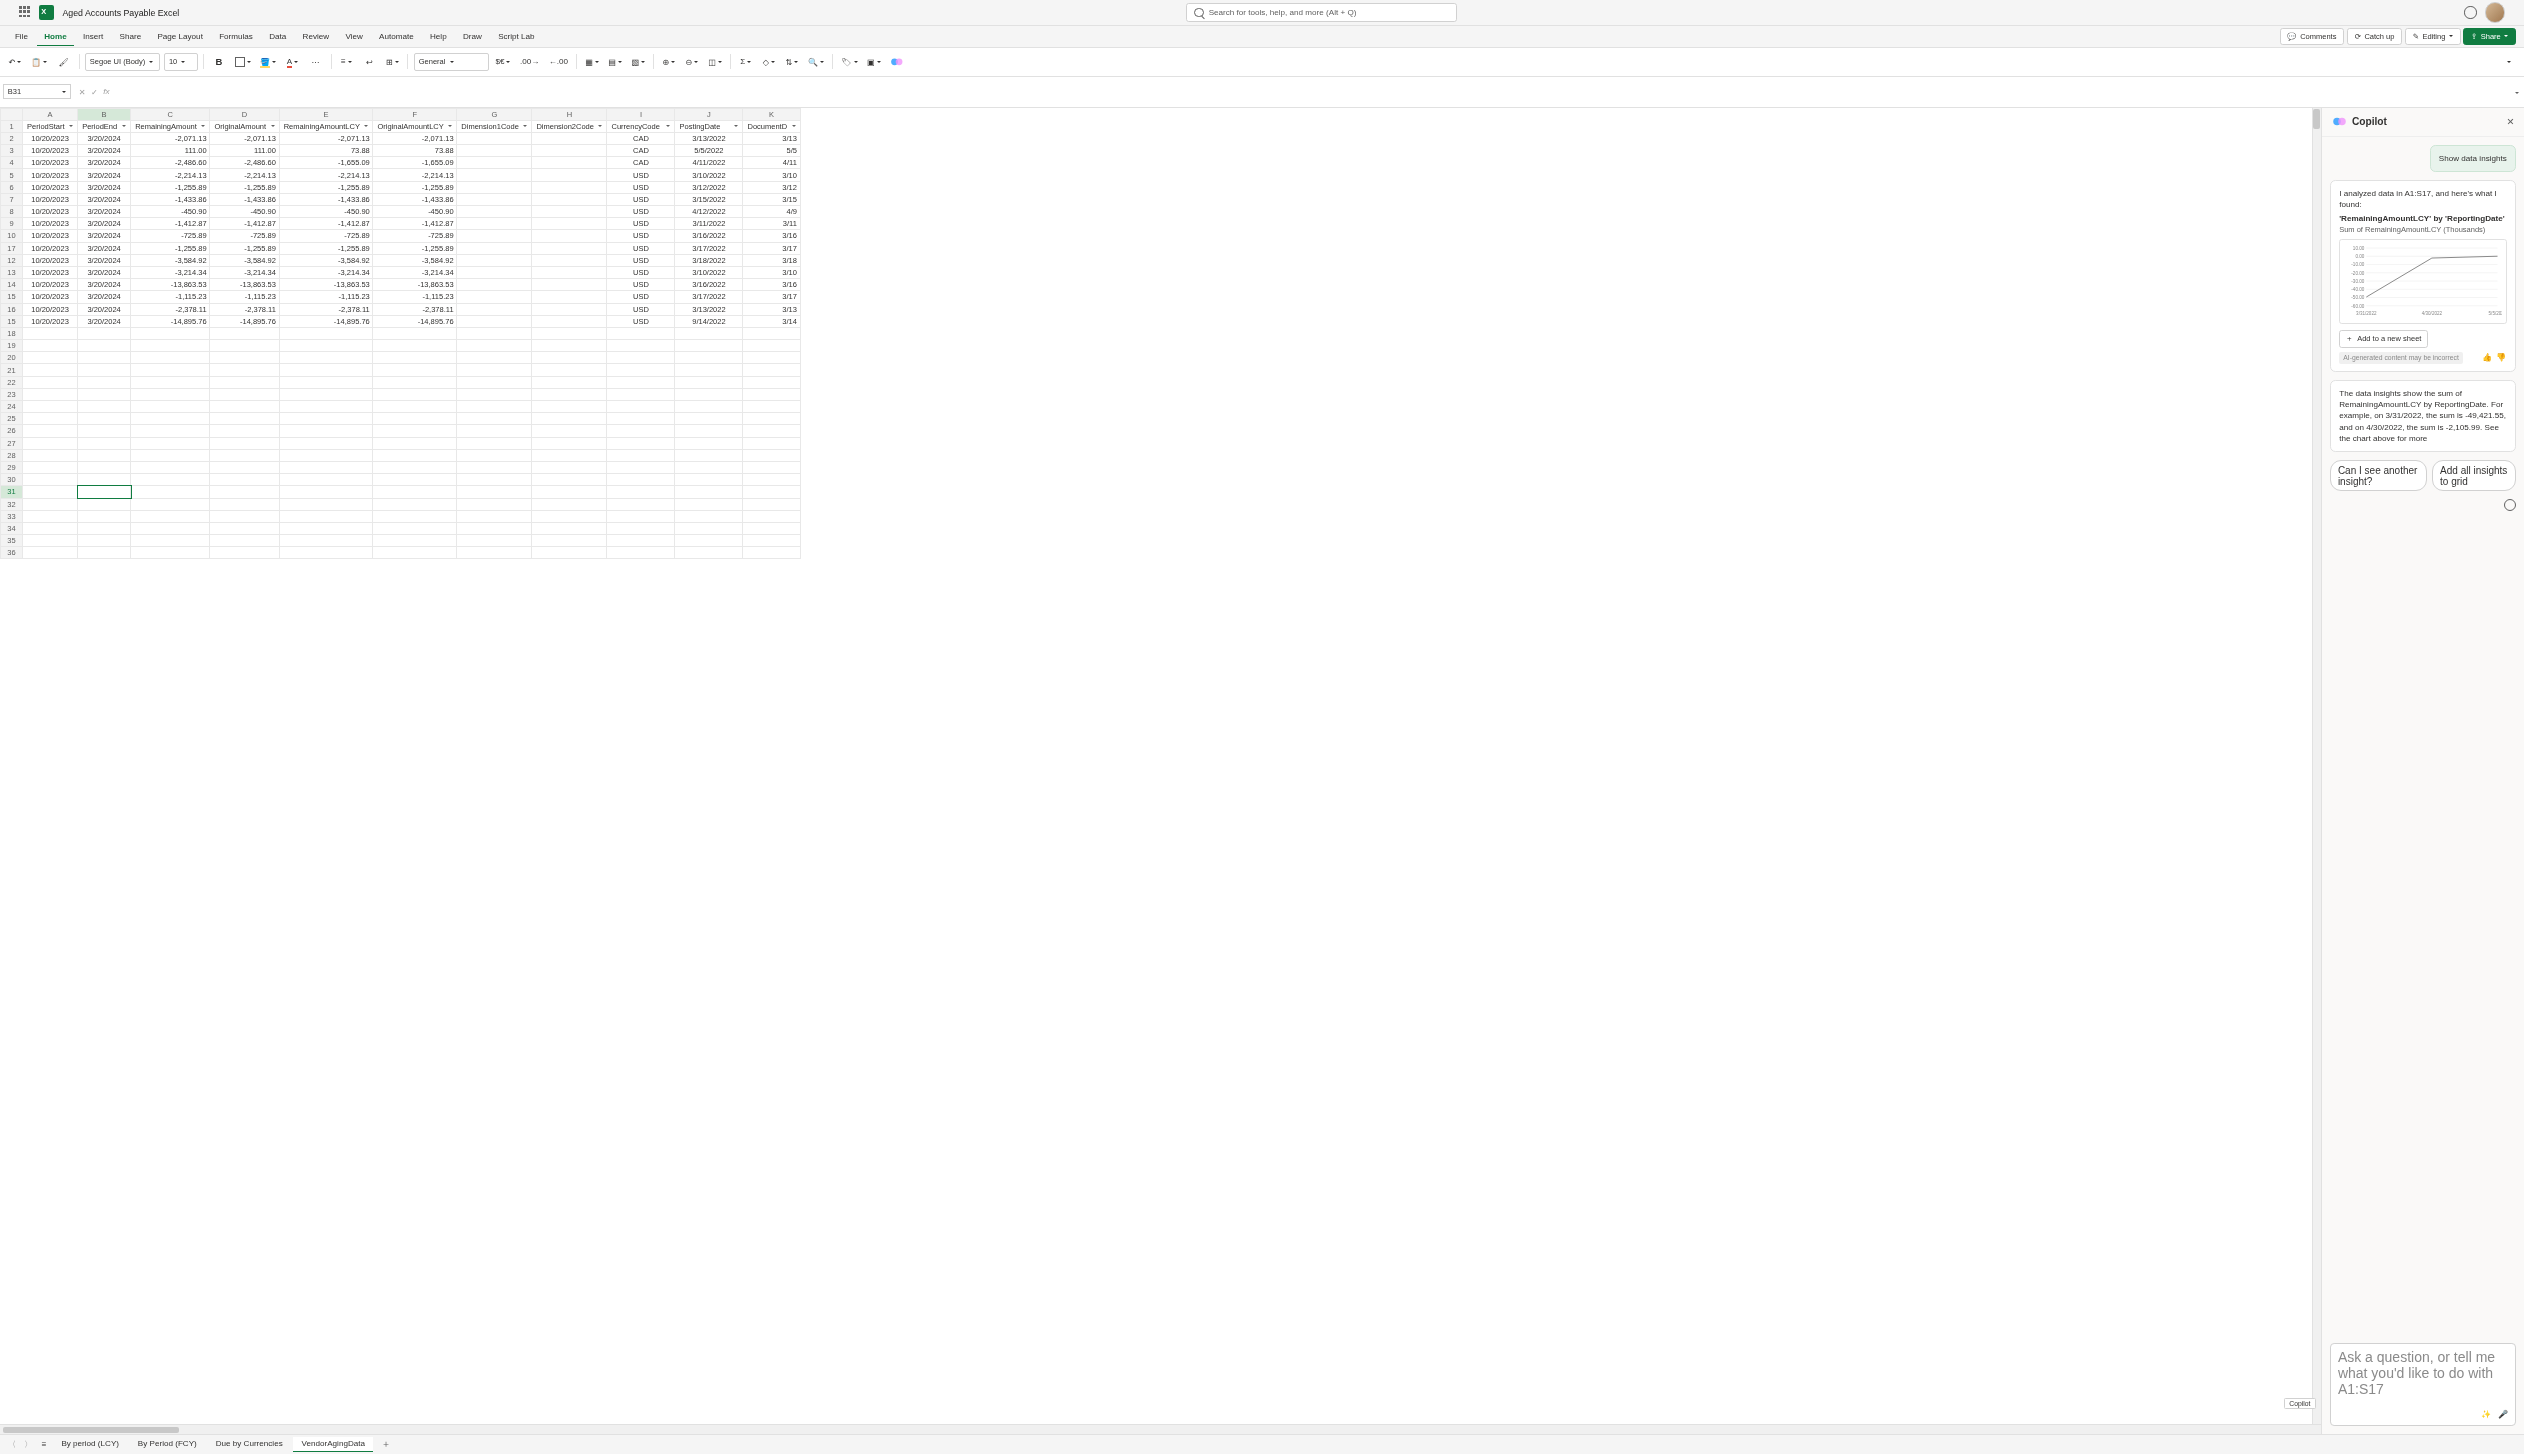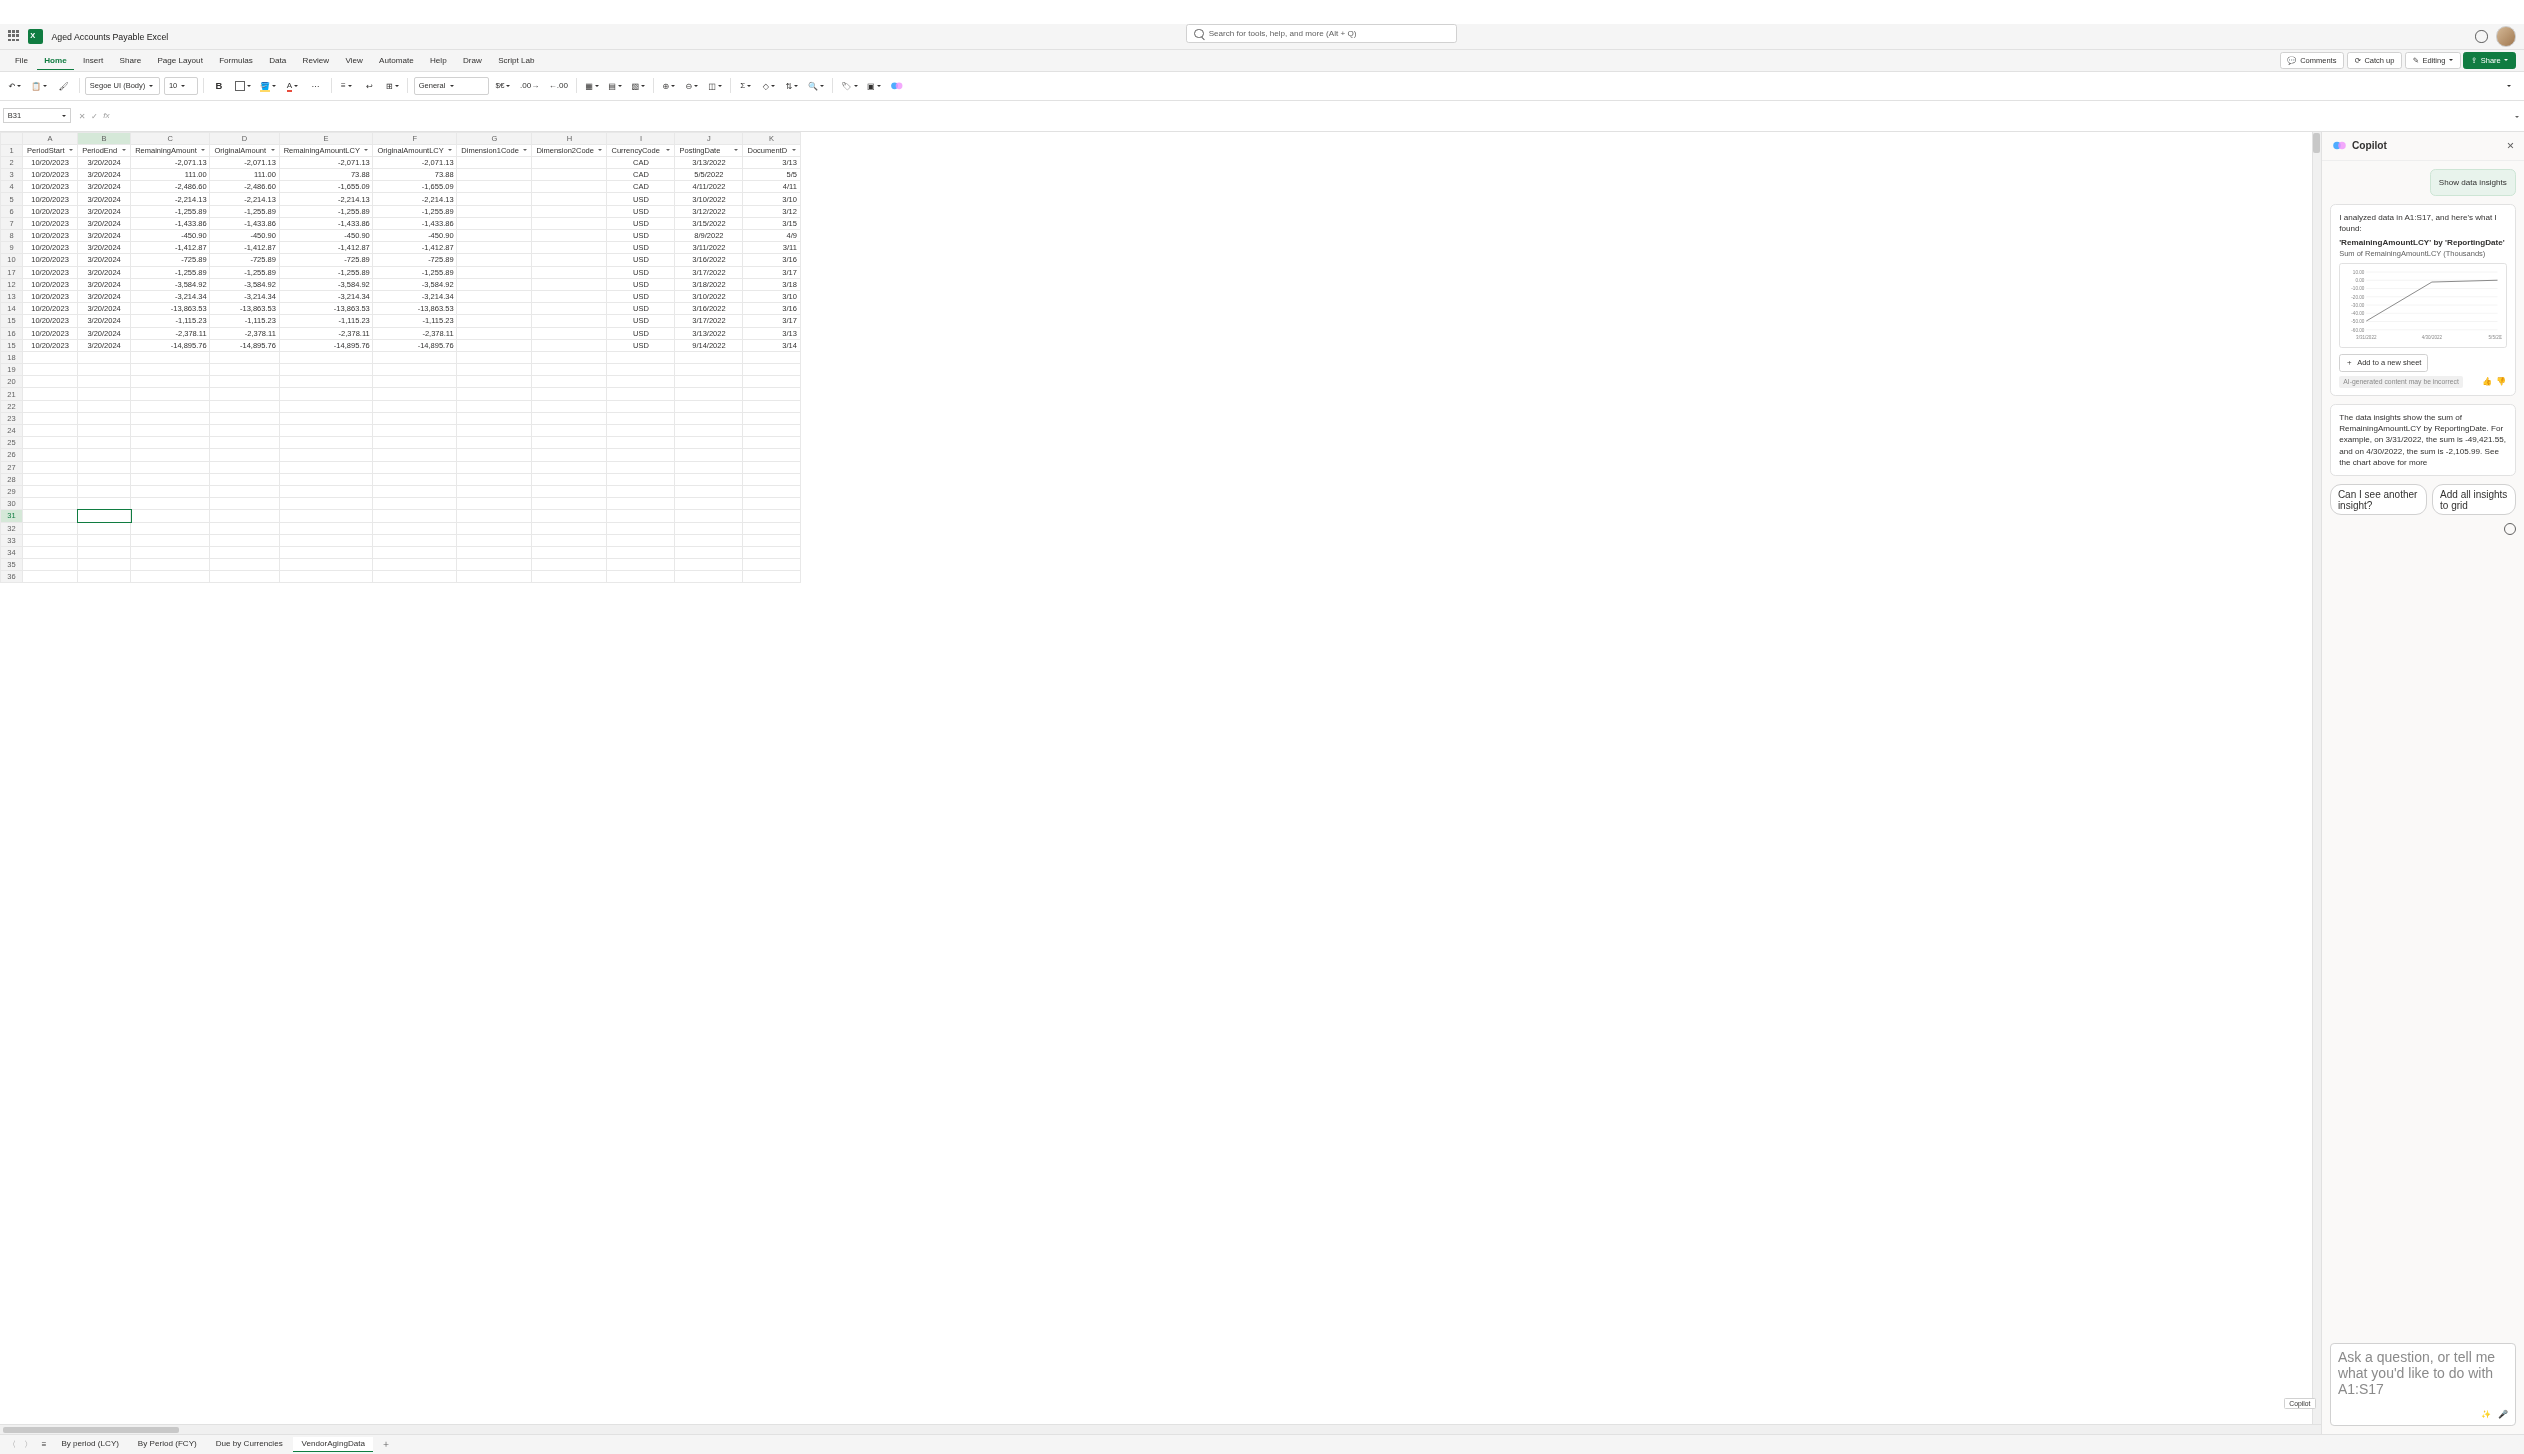--- a/index.html
+++ b/index.html
@@ -1,20 +1,20 @@
 <!DOCTYPE html>
 <html><head>
 <meta charset="utf-8">
 <style>
 * { box-sizing: border-box; margin: 0; padding: 0; }
 html, body { width: 100%; height: 100%; font-family: "Segoe UI", Arial, sans-serif; font-size: 8.1px; color: #323130; background: #f5f5f5; overflow: hidden; }
 .app { display: flex; flex-direction: column; height: 100vh; background: #fff; }
 
 
-.titlebar { display: flex; height: 26px; padding: 0 8px; background: #f5f5f5; border-bottom: 0.7px solid #e1e1e1; margin-top: 24px; }
+.titlebar { display: flex; align-items: center; height: 26px; padding: 0 19px; background: #f5f5f5; border-bottom: 0.7px solid #e1e1e1; }
 .titlebar .left { display: flex; align-items: center; gap: 8.1px; }
 .app-launcher { width: 12.2px; height: 12.2px; display: grid; grid-template-columns: repeat(3,2.7px); grid-template-rows: repeat(3,2.7px); gap: 1.4px; cursor: pointer; }
 .app-launcher span { background: #6b6b6b; }
 .excel-icon { width: 15px; height: 15px; background: #107c41; border-radius: 2px; position: relative; }
 .excel-icon::after { content:"X"; color:#fff; font-size:7.5px; font-weight:bold; position:absolute; left:2px; top:2px; }
 .doc-title { font-size: 8.8px; color: #1b1a19; }
 .titlebar .center { flex: 1; display: flex; justify-content: center; }
 .searchbox { width: 271px; height: 19px; border: 0.7px solid #d1d1d1; border-radius: 2.7px; background: #fff; display: flex; align-items: center; padding: 0 6.8px; gap: 5px; color: #616161; }
 .search-ic { width: 9.5px; height: 9.5px; border: 1px solid #616161; border-radius: 50%; position: relative; }
 .search-ic::after { content:""; position:absolute; width:4.1px; height:1px; background:#616161; transform:rotate(45deg); bottom:-1.4px; right:-2.7px; }
@@ -441,21 +441,21 @@
                   <th class="rowhdr">8</th>
                   <td class="txt">10/20/2023</td>
                   <td class="txt">3/20/2024</td>
                   <td class="num">-450.90</td>
                   <td class="num">-450.90</td>
                   <td class="num">-450.90</td>
                   <td class="num">-450.90</td>
                   <td class="left"></td>
                   <td class="left"></td>
                   <td class="txt">USD</td>
-                  <td class="txt">8/9/2022</td>
+                  <td class="txt">4/12/2022</td>
                   <td class="num">4/9</td>
                 </tr>
                 <tr>
                   <th class="rowhdr">9</th>
                   <td class="txt">10/20/2023</td>
                   <td class="txt">3/20/2024</td>
                   <td class="num">-1,412.87</td>
                   <td class="num">-1,412.87</td>
                   <td class="num">-1,412.87</td>
                   <td class="num">-1,412.87</td>

